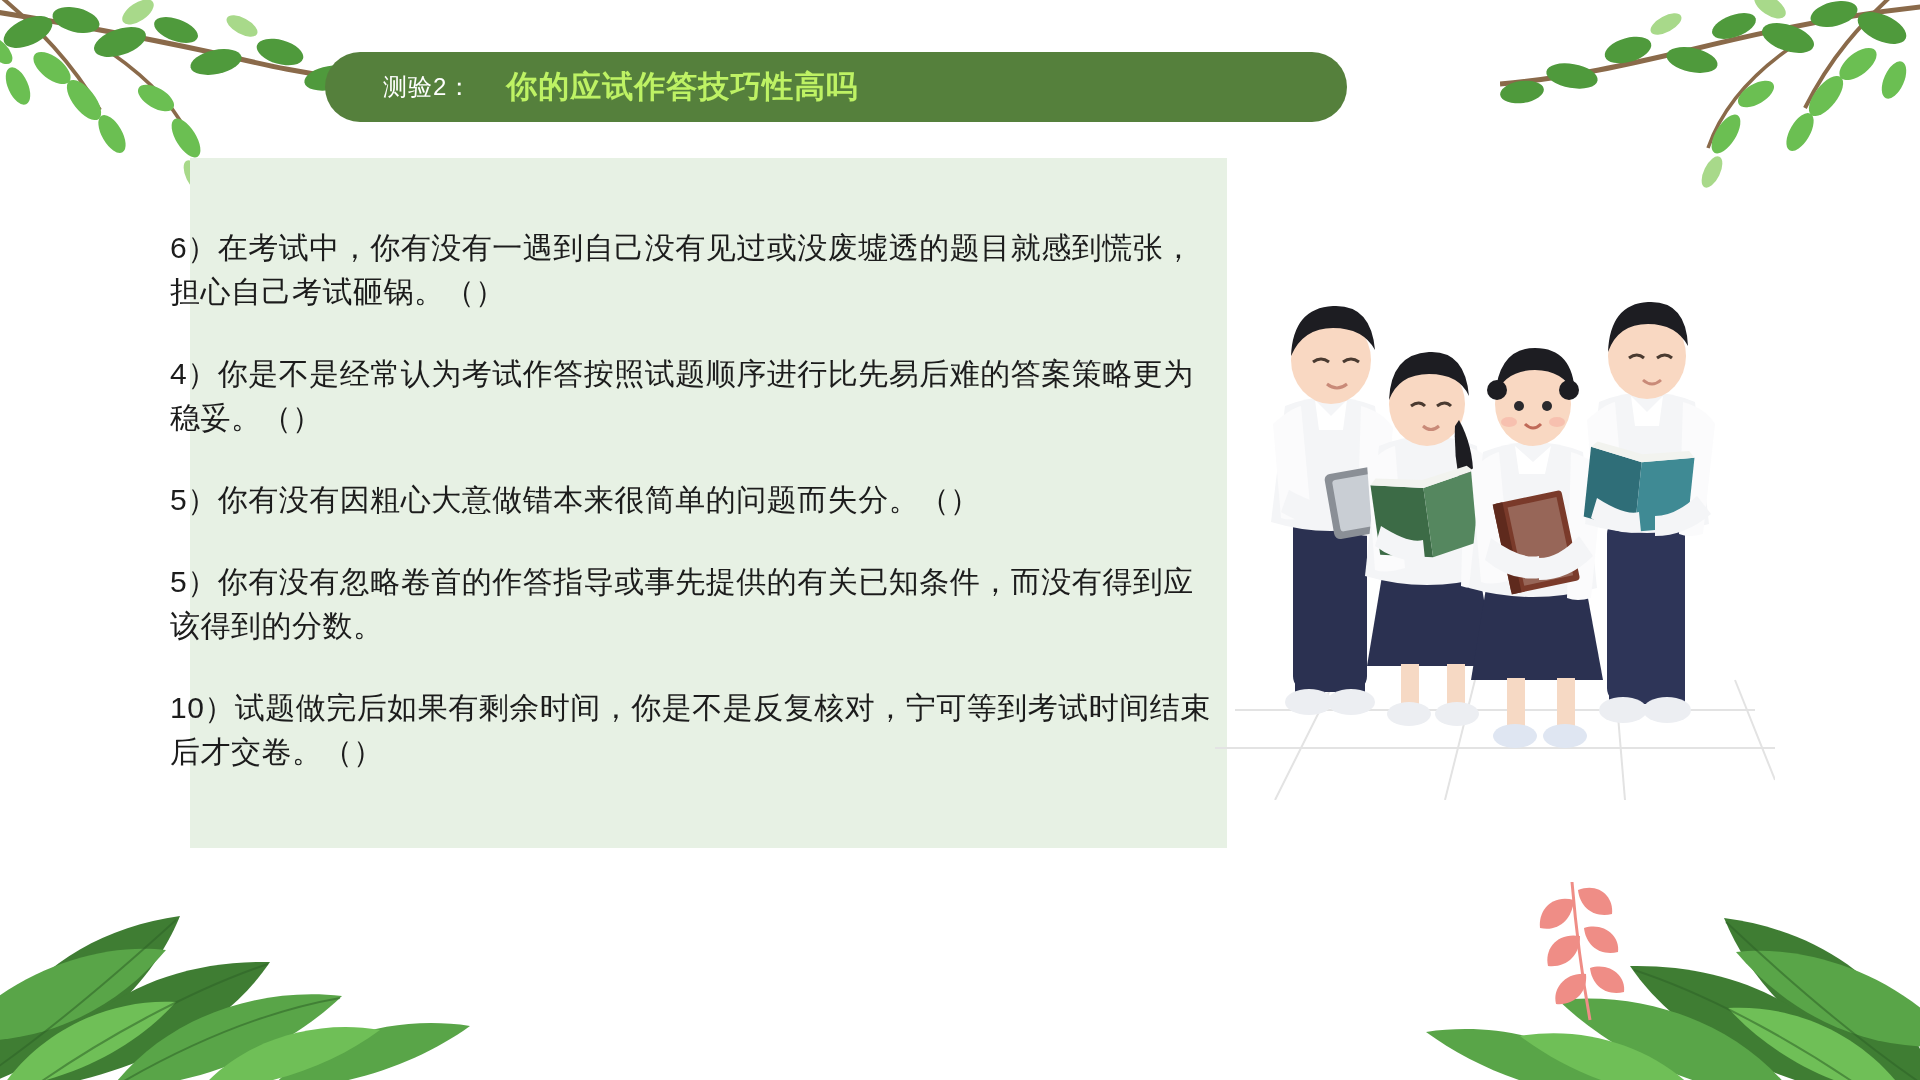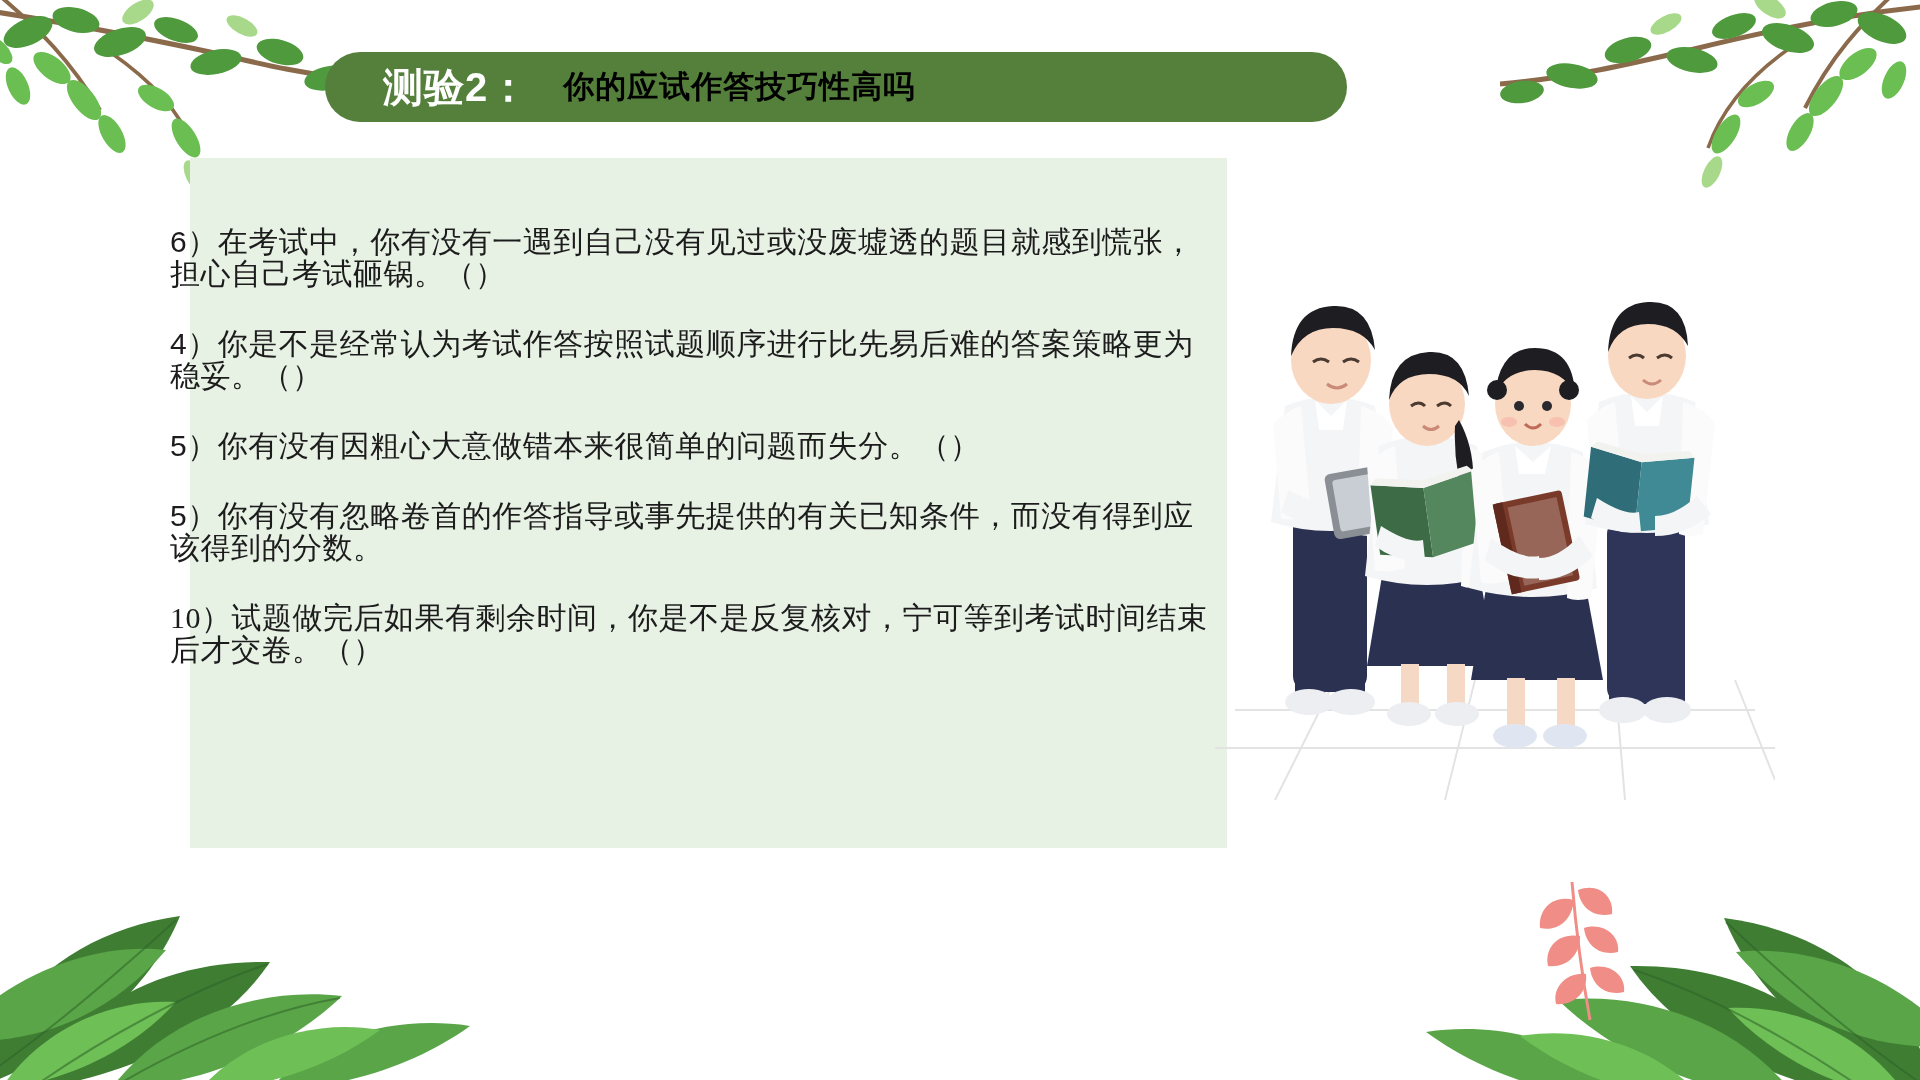--- a/index.html
+++ b/index.html
@@ -42,26 +42,26 @@
     height: 70px;
     background: #55803c;
     border-radius: 36px;
     display: flex;
     align-items: center;
     padding-left: 58px;
     box-sizing: border-box;
   }
   .title-main {
     color: #ffffff;
-    font-size: 40px;
+    font-size: 24px;
     letter-spacing: 1px;
-    font-weight: 700;
+    font-weight: 400;
   }
   .title-sub {
-    color: #000000;
+    color: #bef264;
     font-size: 31px;
     font-weight: bold;
     margin-left: 34px;
     letter-spacing: 1px;
   }
 
   
   .content-panel {
     position: absolute;
     left: 190px;
@@ -72,26 +72,26 @@
   }
   .q-list {
     position: absolute;
     left: 170px;
     top: 196px;
     width: 1045px;
   }
   .q-item {
     color: #1c1c1c;
     font-size: 30px;
-    line-height: 32px;
+    line-height: 44px;
     margin-bottom: 38px;
     letter-spacing: 0.5px;
     font-family: "Liberation Sans", "DejaVu Sans", sans-serif;
   }
-  .q-item:last-child { margin-bottom: 1px; font-family: Liberation Serif, serif; }
+  .q-item:last-child { margin-bottom: 1px; }
 
   
   .students {
     position: absolute;
     left: 1215px;
     top: 240px;
     width: 560px;
     height: 545px;
   }
 </style>

